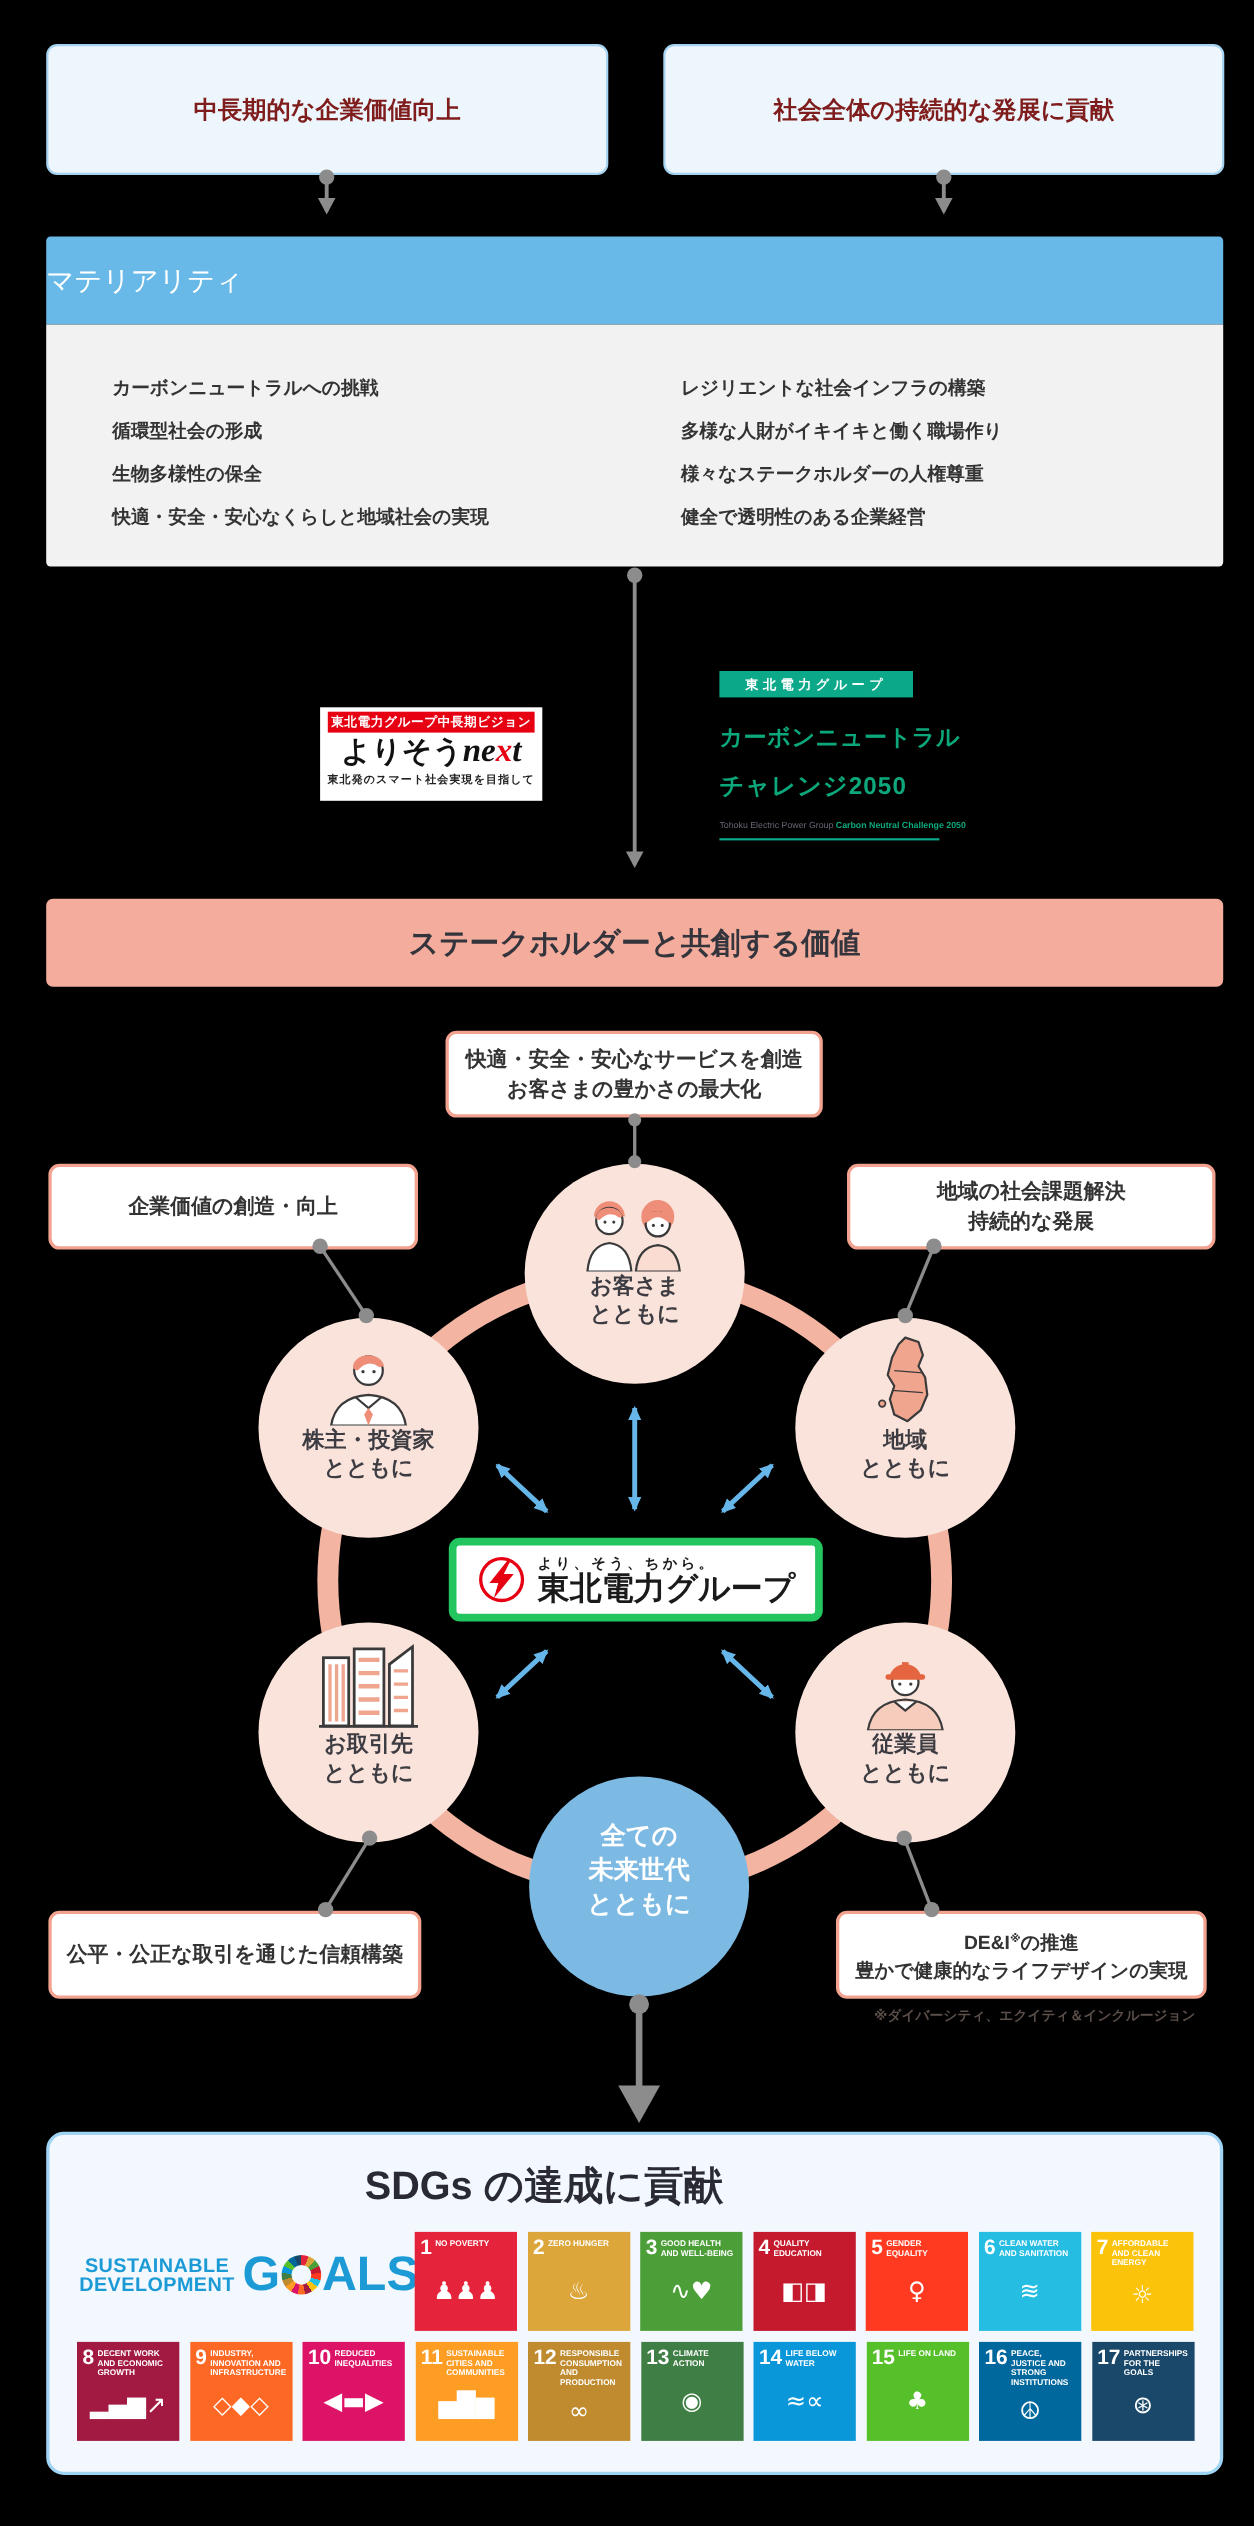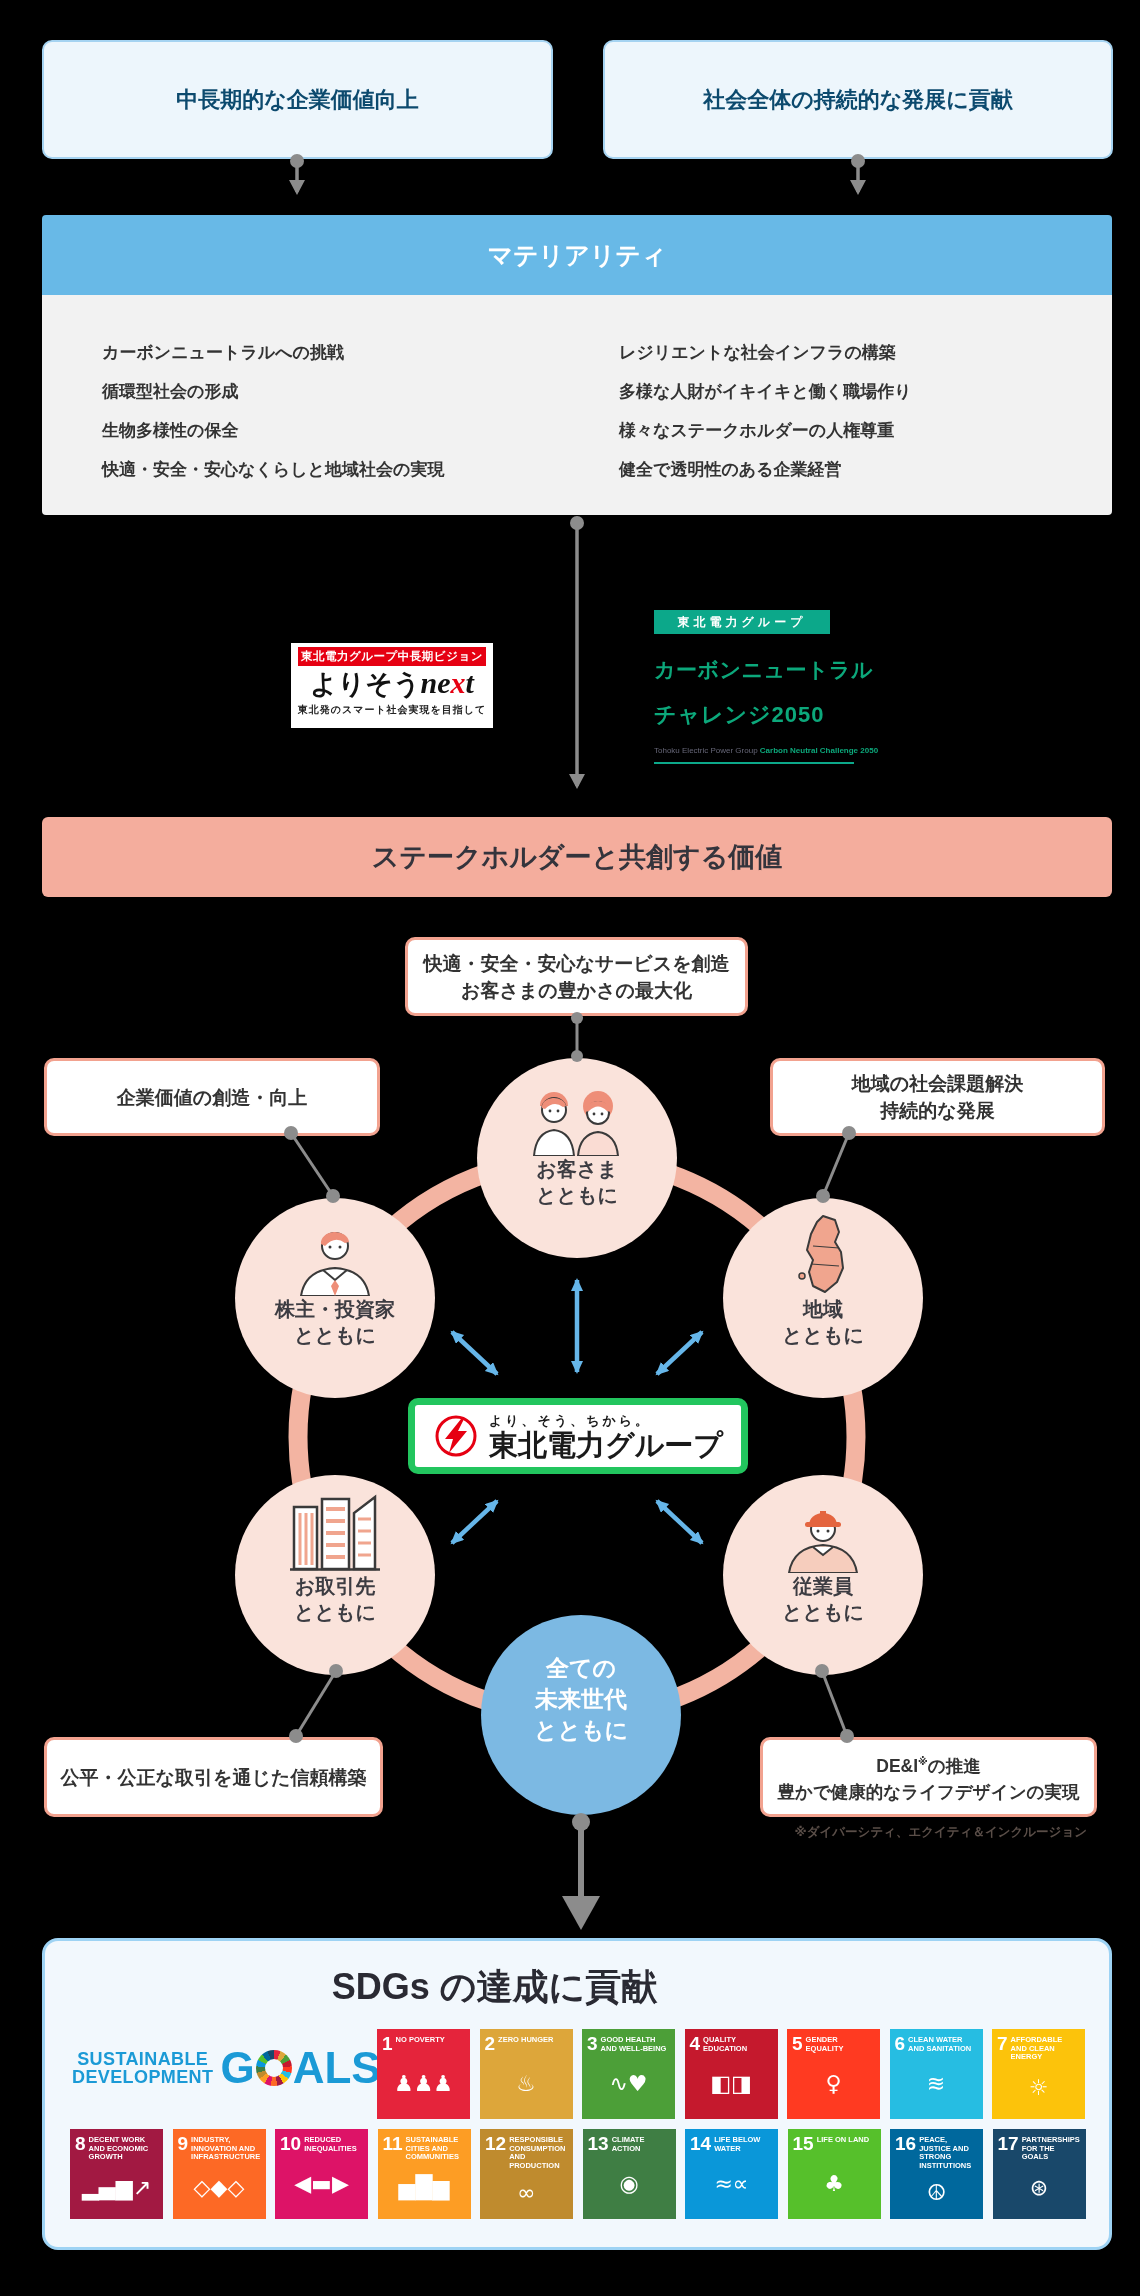--- a/index.html
+++ b/index.html
@@ -2,24 +2,24 @@
 <html><head>
 <meta charset="utf-8">
 <style>
   html,body{margin:0;padding:0;background:#000;}
   #canvas{position:relative;width:1140px;height:2296px;background:#000;overflow:hidden;
           font-family:"Liberation Sans","DejaVu Sans",sans-serif;}
   .abs{position:absolute;}
   svg.layer{position:absolute;left:0;top:0;pointer-events:none;}
   
   .hdr-box{width:511px;height:119px;background:#edf6fc;border:2px solid #a5d3f1;border-radius:10px;
-           display:flex;align-items:center;justify-content:center;font-size:22px;font-weight:800;color:#0c4a6e;box-sizing:border-box;}
+           display:flex;align-items:center;justify-content:center;font-size:22px;font-weight:800;color:#7f1d1d;box-sizing:border-box;}
   
   .mat-head{left:42px;top:215px;width:1070px;height:80px;background:#68b9e7;border-radius:4px 4px 0 0;
-            display:flex;align-items:center;justify-content:center;color:#fff;font-size:25px;font-weight:700;}
+            display:flex;align-items:center;color:#fff;font-size:25px;font-weight:400;}
   .mat-body{left:42px;top:295px;width:1070px;height:220px;background:#f2f2f2;border-radius:0 0 4px 4px;}
   .mat-col{position:absolute;top:38px;display:flex;flex-direction:column;}
   .mat-item{height:39px;line-height:39px;text-align:left;font-size:17px;font-weight:800;color:#333;}
   
   .vision{left:291px;top:643px;width:202px;height:85px;background:#fff;box-sizing:border-box;padding-top:4px;}
   .vl-bar{margin:0 7px;height:19px;background:#e60012;color:#fff;font-size:11.5px;font-weight:700;
           display:flex;align-items:center;justify-content:center;letter-spacing:0.5px;}
   .vl-main{text-align:center;font-size:27px;font-weight:800;line-height:33px;color:#111;white-space:nowrap;}
   .vl-next{font-family:"Liberation Serif",serif;font-style:italic;font-size:30px;font-weight:700;}
   .vl-x{color:#e60012;}

